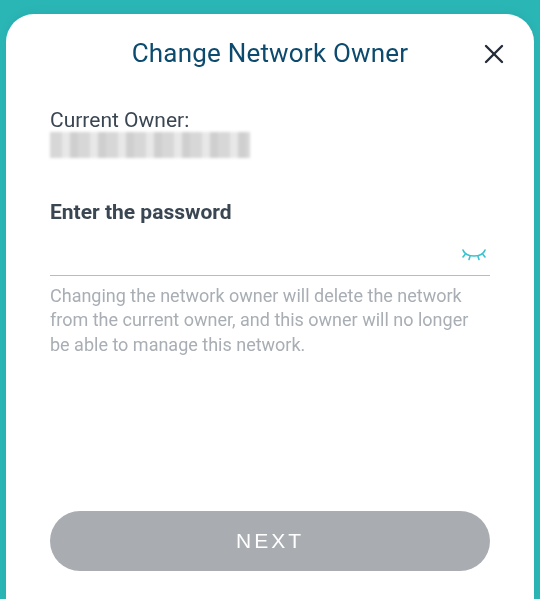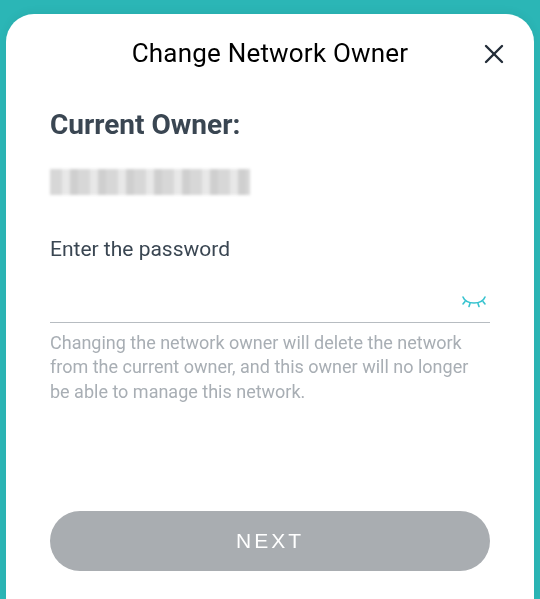--- a/index.html
+++ b/index.html
@@ -28,21 +28,21 @@
     .header {
       display: flex;
       align-items: center;
       justify-content: center;
       position: relative;
       padding: 0 26px 22px 26px;
     }
     .title {
       font-size: 26px;
       font-weight: 400;
-      color: #000000;
+      color: #0c4a6e;
       letter-spacing: 0.2px;
     }
     .close-btn {
       position: absolute;
       right: 26px;
       top: 2px;
       width: 28px;
       height: 28px;
       cursor: pointer;
       display: flex;
@@ -50,38 +50,37 @@
       justify-content: center;
       color: #232d38;
     }
     .content {
       padding: 18px 44px 0 44px;
       flex: 1;
       display: flex;
       flex-direction: column;
     }
     .label-current {
-      font-size: 28px;
+      font-size: 21px;
       color: #3a4652;
-      font-weight: 700;
-      margin-bottom: 28px;
+      font-weight: 400;
+      margin-bottom: 0;
     }
     .owner-value {
       display: inline-block;
       width: 200px;
       height: 26px;
       background: repeating-linear-gradient(90deg, #d7d7d7 0 12px, #e8e8e8 12px 20px, #cfcfcf 20px 28px);
       filter: blur(1.5px);
       margin-bottom: 42px;
     }
     .label-pw {
       font-size: 21px;
       color: #3a4652;
-      font-weight: 400;
-      margin-bottom: 10px;
+      font-weight: 700;
     }
     .pw-row {
       position: relative;
       margin-bottom: 8px;
     }
     .pw-input {
       width: 100%;
       border: none;
       border-bottom: 1px solid #b7bcc1;
       font-size: 20px;

